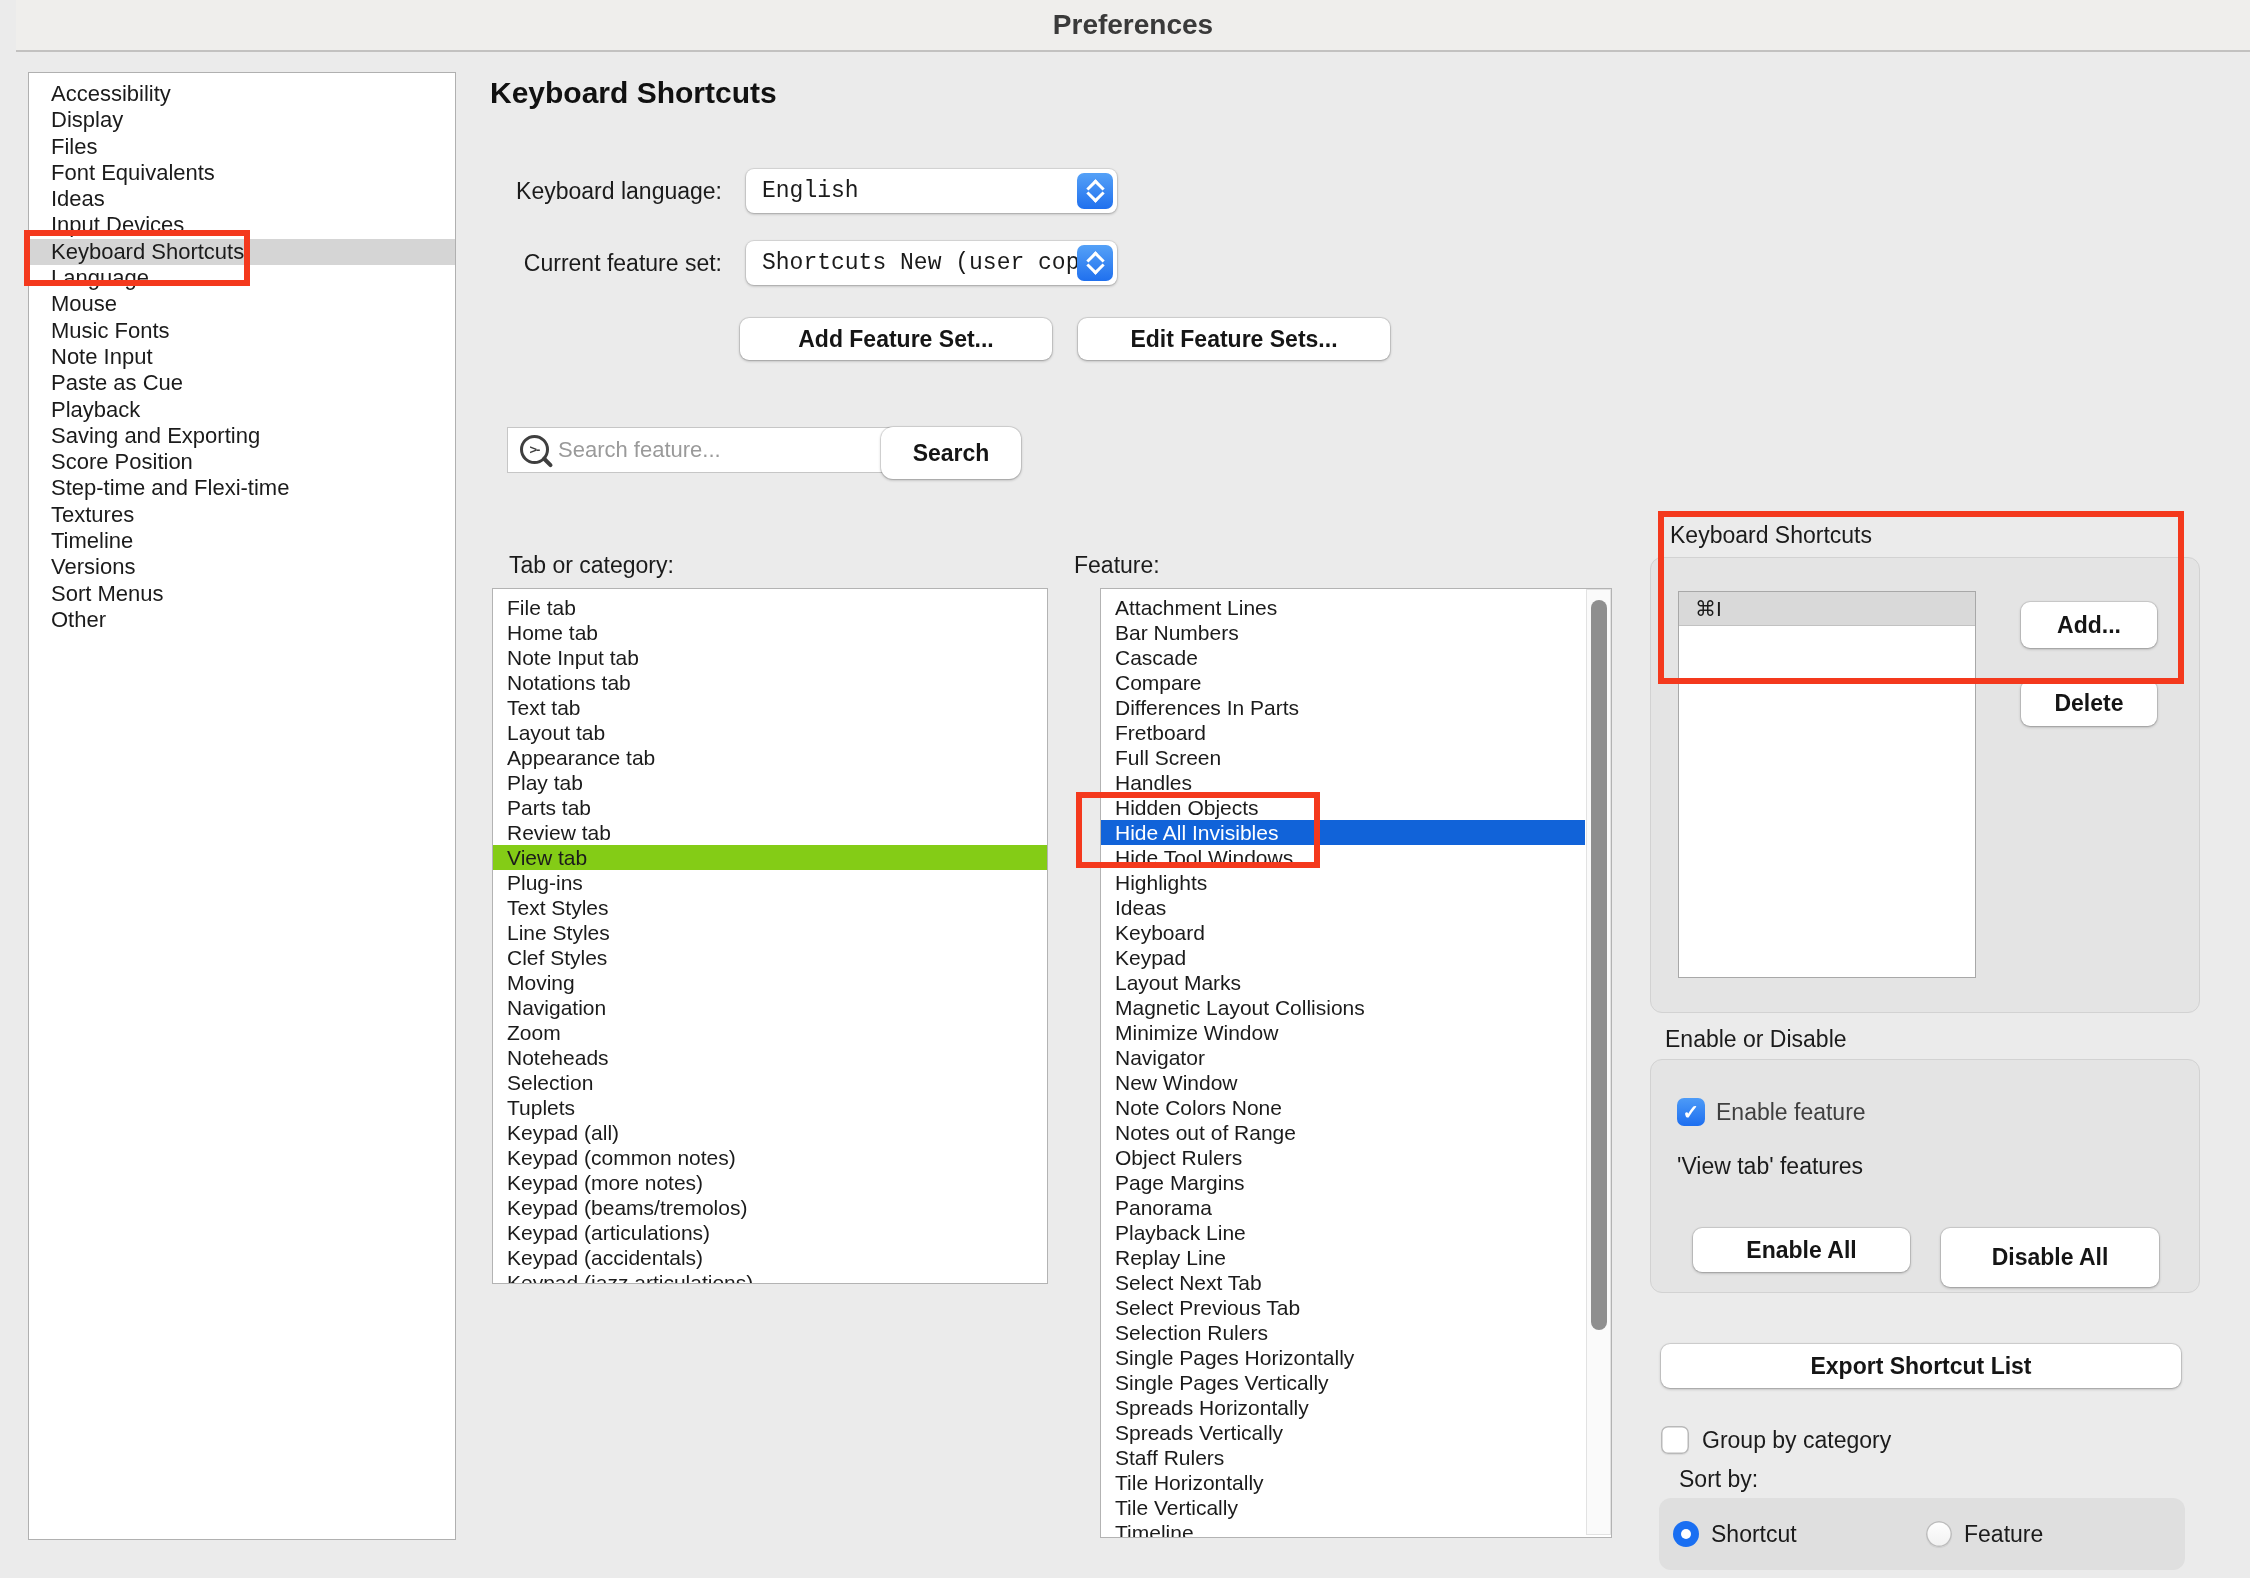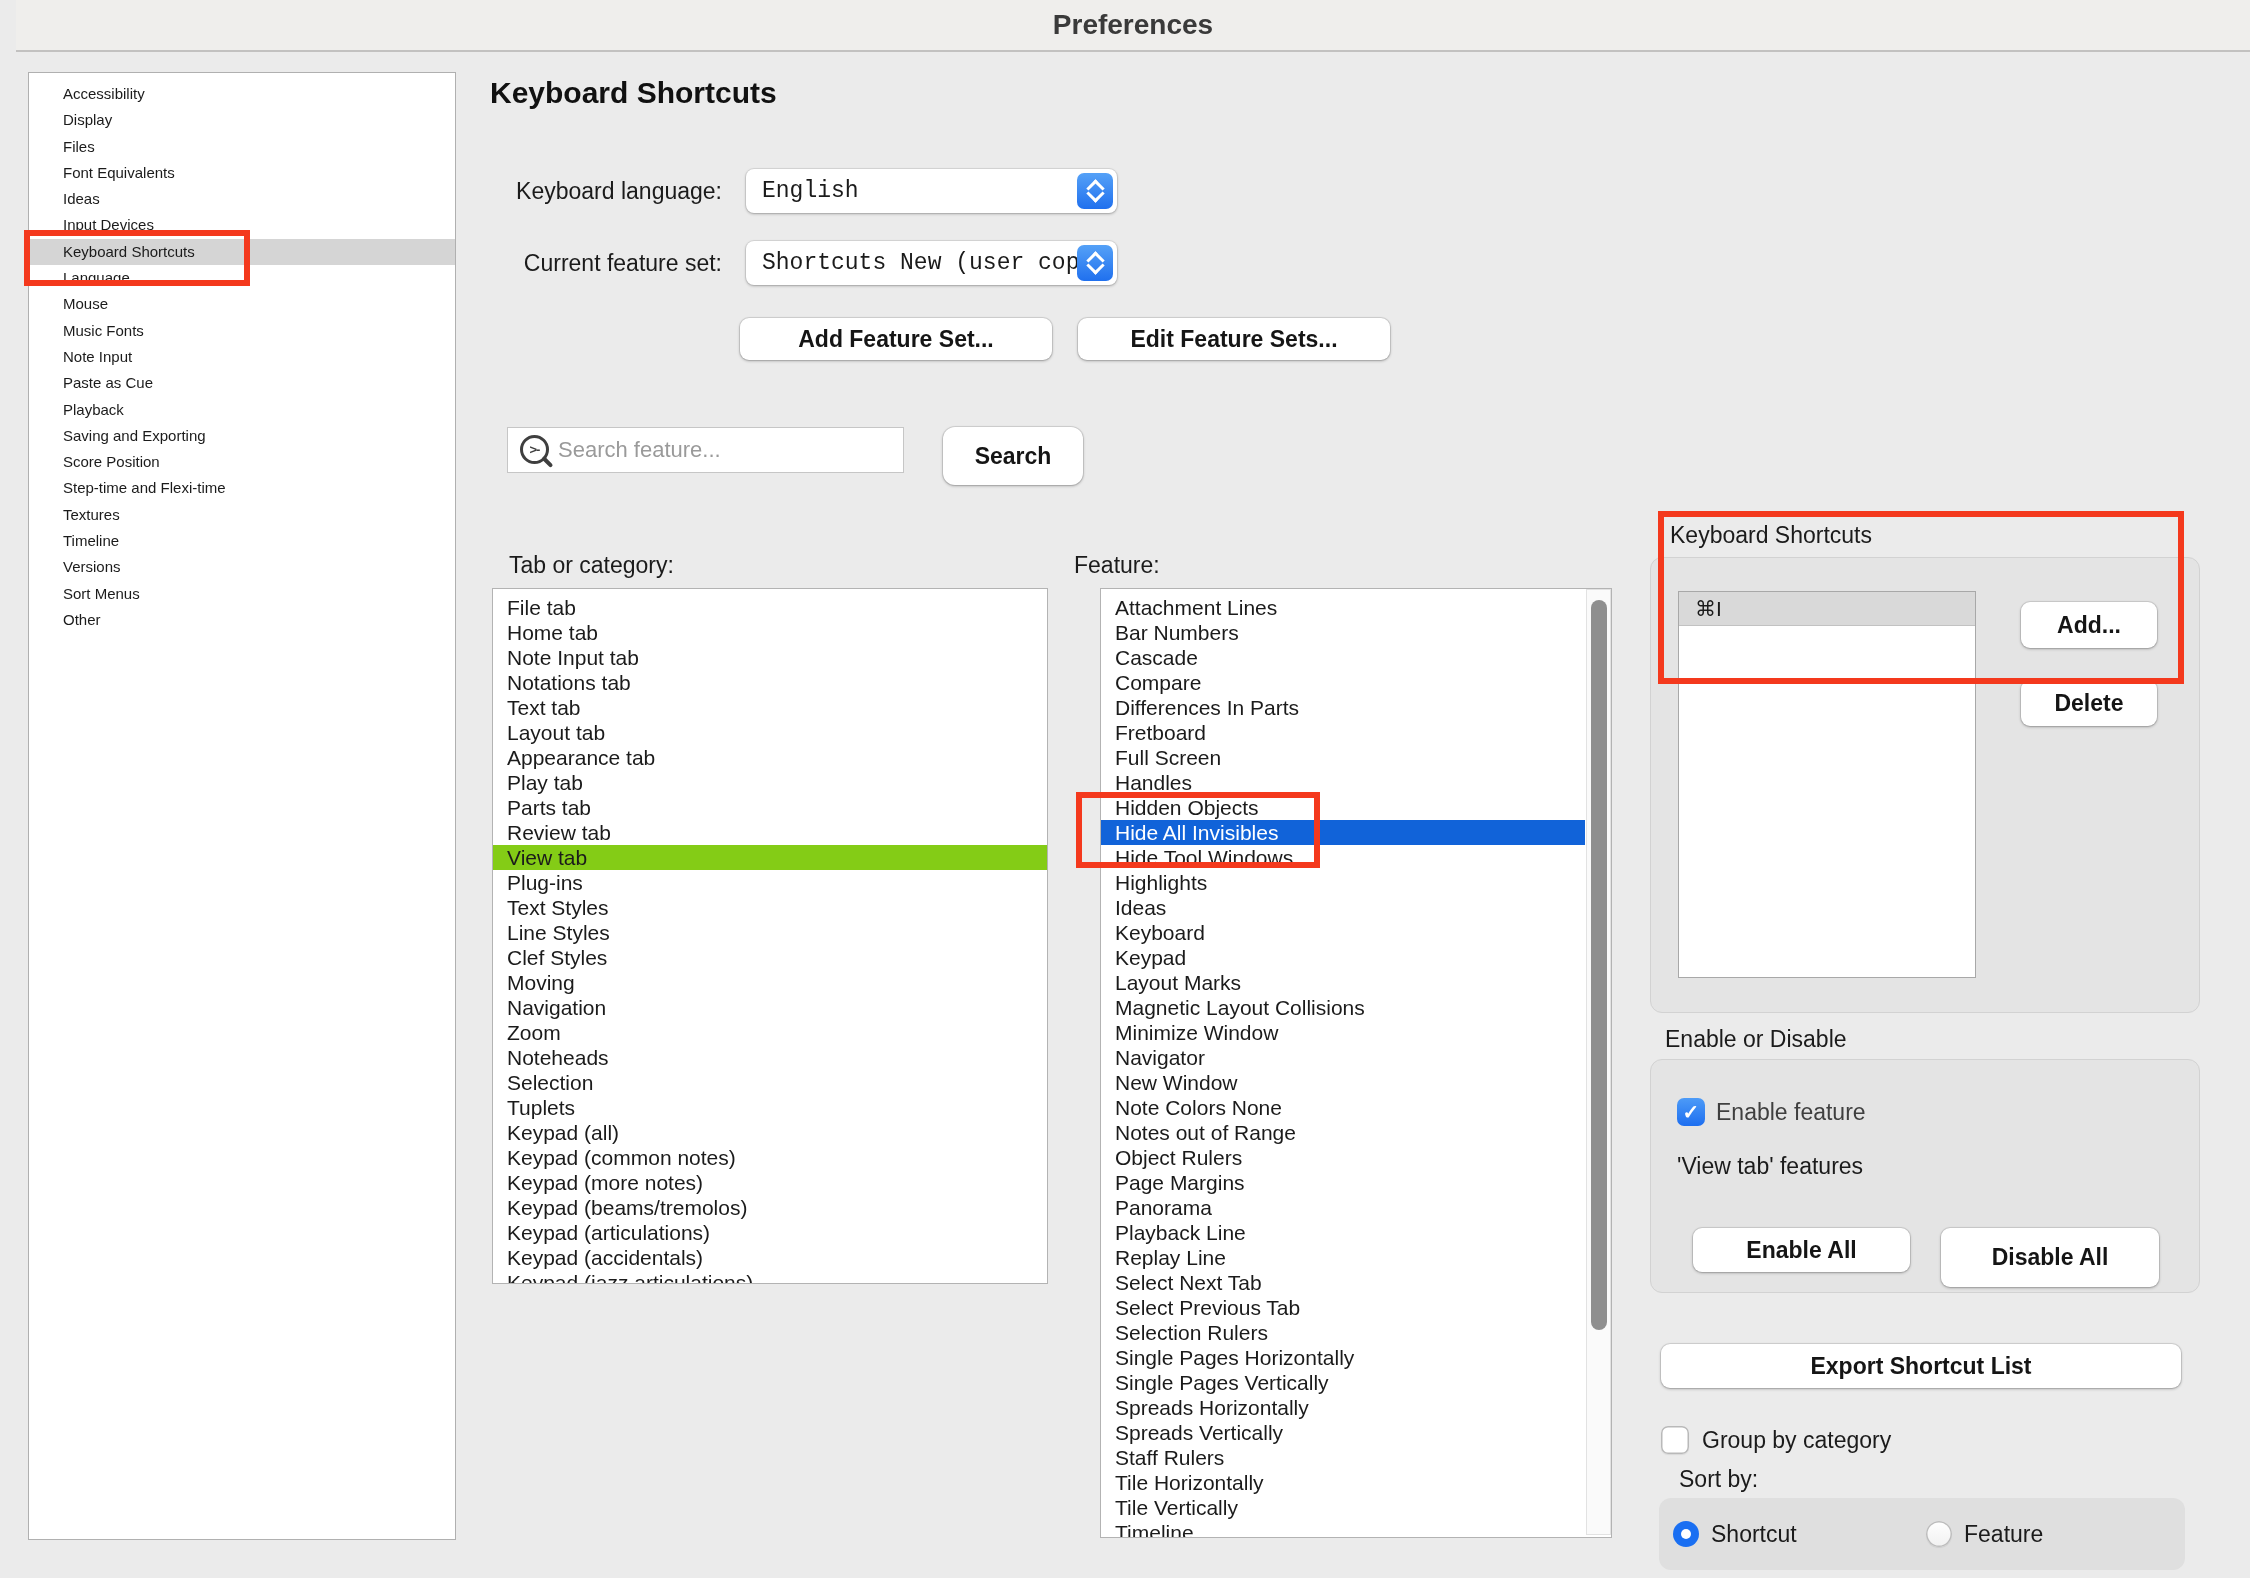--- a/index.html
+++ b/index.html
@@ -14,22 +14,22 @@
     background:#efeeec;border-bottom:2px solid #c2c1c0;
     display:flex;align-items:center;justify-content:center;
     font-size:28px;font-weight:bold;color:#3a3a3a;
   }
   
   .sidebar{
     position:absolute;left:28px;top:72px;width:428px;height:1468px;
     background:#fff;border:1px solid #b0b0b0;box-sizing:border-box;
     padding-top:8px;
   }
-  .sidebar .li{height:26.3px;line-height:26.3px;padding-left:34px;
-    font-size:15px;white-space:nowrap}
+  .sidebar .li{height:26.3px;line-height:26.3px;padding-left:22px;
+    font-size:22px;white-space:nowrap}
   .sidebar .li.sel{background:#d5d5d5}
   
   .listbox{
     position:absolute;background:#fff;border:1px solid #b3b3b3;
     box-sizing:border-box;padding-top:6px;overflow:hidden;
   }
   #category-list{left:492px;top:588px;width:556px;height:696px}
   #feature-list{left:1100px;top:588px;width:512px;height:950px}
   .listbox .li{height:25px;line-height:25px;padding-left:14px;font-size:21px;white-space:nowrap}
   #category-list .li.sel{background:#84cc16}
@@ -56,21 +56,21 @@
   .chev{width:10px;height:10px;border-right:3px solid #fff;border-bottom:3px solid #fff}
   .chev.up{transform:rotate(225deg);margin-bottom:-4px}
   .chev.down{transform:rotate(45deg);margin-top:-4px}
   
   .btn{position:absolute;background:#fff;border-radius:9px;
     box-shadow:0 0 0 1px rgba(0,0,0,.09),0 1px 3px rgba(0,0,0,.3);
     display:flex;align-items:center;justify-content:center;
     font-size:23px;font-weight:600;color:#151515;white-space:nowrap}
   #add-feature-set{left:740px;top:318px;width:312px;height:42px}
   #edit-feature-sets{left:1078px;top:318px;width:312px;height:42px}
-  #search-button{left:943px;top:427px;width:140px;height:58px;border-radius:12px}
+  #search-button{left:881px;top:427px;width:140px;height:52px;border-radius:12px}
   #add-btn{left:2021px;top:602px;width:136px;height:46px}
   #delete-btn{left:2021px;top:680px;width:136px;height:46px}
   #enable-all{left:1693px;top:1228px;width:217px;height:44px}
   #disable-all{left:1941px;top:1228px;width:218px;height:59px}
   #export-btn{left:1661px;top:1344px;width:520px;height:44px}
   
   #search-field{position:absolute;left:507px;top:427px;width:397px;height:46px;
     background:#fff;border:1px solid #c6c6c6;box-sizing:border-box;
     display:flex;align-items:center}
   #search-field input{border:none;outline:none;flex:1;min-width:0;font-size:22px;

